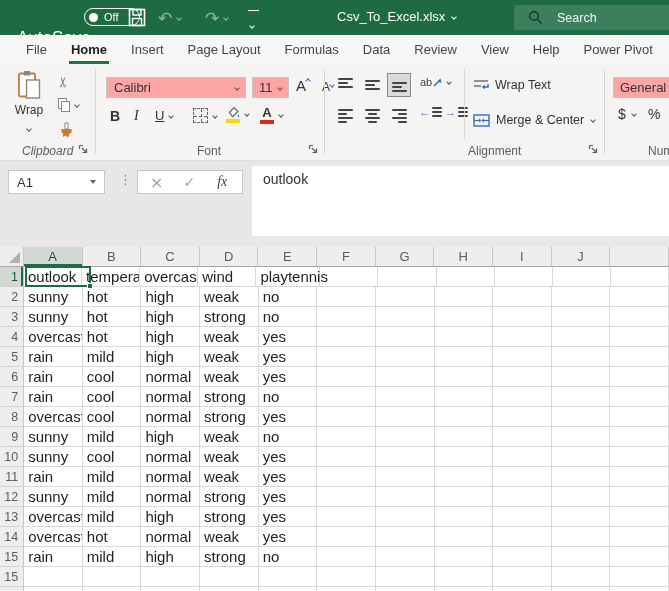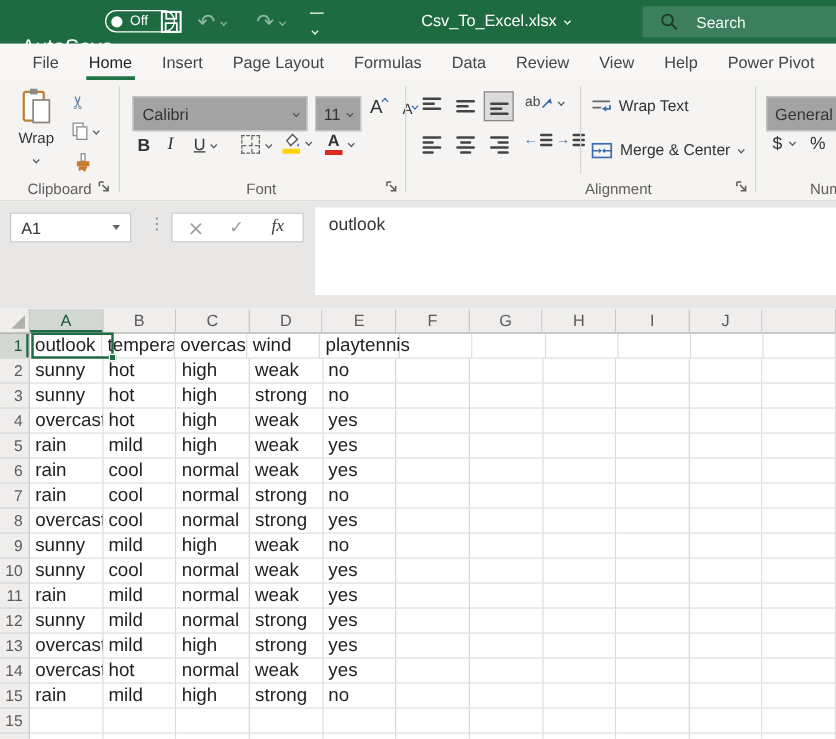--- a/index.html
+++ b/index.html
@@ -28,36 +28,36 @@
   #doc-title { position:absolute; left:337px; top:9px; color:#fff; font-size:13px; display:flex; align-items:center; gap:7px; }
   #search-box { position:absolute; left:514px; top:5px; width:160px; height:25px; background:#3c7f5d;
     border-radius:2px; display:flex; align-items:center; color:#f2f7f4; font-size:12.5px; }
   #search-box svg { margin-left:14px; margin-right:14px; }
 
   
   #tabrow { position:absolute; top:35px; left:0; width:669px; height:29px; background:#f8f7f6;
     display:flex; padding-left:14px; overflow:hidden; }
   .tab { position:relative; padding:12px 12px; font-size:13px; color:#444; display:flex;
     align-items:center; white-space:nowrap; cursor:default; }
-  .tab.active { color:#212121; font-weight:400; }
+  .tab.active { color:#212121; font-weight:700; }
   .tab.active::after { content:""; position:absolute; left:10px; right:10px; bottom:0;
     height:3px; background:#217346; }
 
   
   #ribbon { position:absolute; top:64px; left:0; width:669px; height:97px; background:#f5f4f3;
     border-bottom:1px solid #e0dedd; }
   .vsep { position:absolute; top:5px; height:85px; width:1px; background:#d8d6d4; }
   .group-label { position:absolute; top:80px; font-size:12px; color:#5f5d5b; }
   .launcher { position:absolute; top:80px; width:11px; height:11px; cursor:default; }
   .rbtn { display:flex; align-items:center; cursor:default; }
   .icon-line { background:#444; height:1.6px; border-radius:1px; }
   .boxbtn { position:absolute; width:24px; height:24px; display:flex; align-items:center;
     justify-content:center; border:1px solid transparent; }
   .boxbtn.selected { background:#dcdada; border-color:#8a8886; }
-  .inputbox { position:absolute; height:28px; background:#a3a3a3; border:1px solid #c8c6c4;
+  .inputbox { position:absolute; height:21px; background:#fca5a5; border:1px solid #c8c6c4;
     display:flex; align-items:center; font-size:13px; color:#333; }
   .inputbox .chev { margin-left:auto; margin-right:6px; }
   .blue { color:#3a6db0; }
   .vlines { display:flex; flex-direction:column; gap:2.5px; width:15px; }
   .hl { display:flex; flex-direction:column; gap:2.5px; width:15px; }
 
   
   #formularow { position:absolute; top:161px; left:0; width:669px; height:86px; background:#e8e7e6; }
   #name-box { position:absolute; left:8px; top:9px; width:97px; height:24px; background:#fff;
     border:1px solid #c9c7c5; display:flex; align-items:center; font-size:13px; color:#333; padding-left:8px; }
@@ -193,21 +193,21 @@
     </span>
     <span class="chev small" style="margin-left:4px;"></span>
   </div>
   <div class="abs rbtn" style="left:58px; top:58px;">
     <svg width="17" height="17" viewBox="0 0 17 17">
       <rect x="7" y="1" width="3" height="6" fill="#fff" stroke="#8a8886" stroke-width="1"></rect>
       <rect x="3.5" y="7" width="10" height="4" fill="#c97b2d"></rect>
       <path d="M5 11 L5 15 L7.5 13.5 L10 15.5 L12 11 Z" fill="#c97b2d"></path>
     </svg>
   </div>
-  <span class="group-label" style="left:22px;">Clipboard</span>
+  <span class="group-label" style="left:22px;font-style:italic;">Clipboard</span>
   <svg class="launcher" style="left:78px;" viewBox="0 0 11 11">
     <path d="M1.5 1.5 H5 M1.5 1.5 V5" stroke="#5f5d5b" stroke-width="1.2" fill="none"></path>
     <path d="M4 4 L8.5 8.5 M8.5 4.5 V8.5 H4.5" stroke="#5f5d5b" stroke-width="1.2" fill="none"></path>
   </svg>
   <div class="vsep" style="left:95px;"></div>
 
   <div class="inputbox" style="left:106px; top:13px; width:140px;">
     <span style="margin-left:7px;">Calibri</span>
     <span class="chev small"></span>
   </div>

